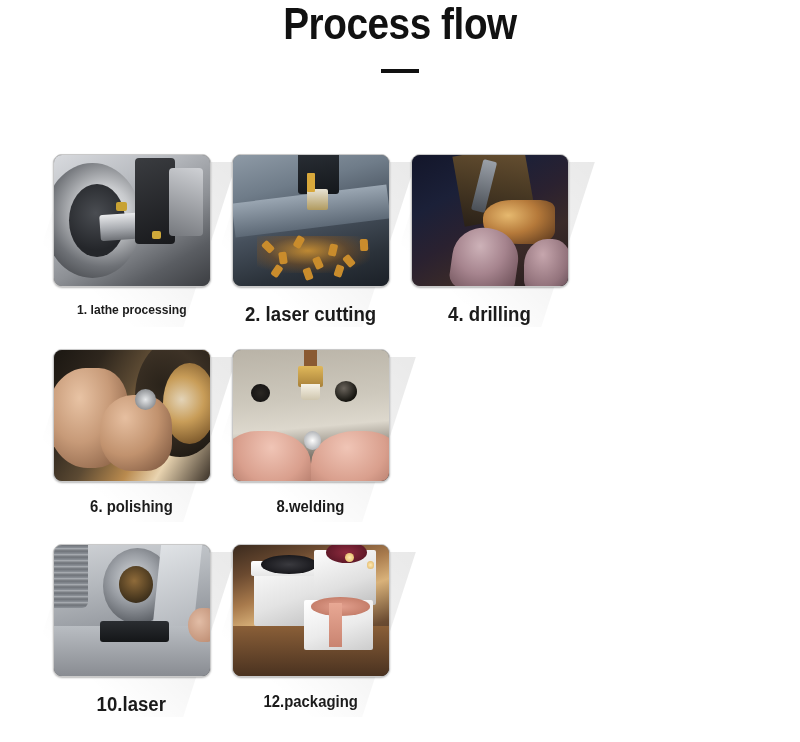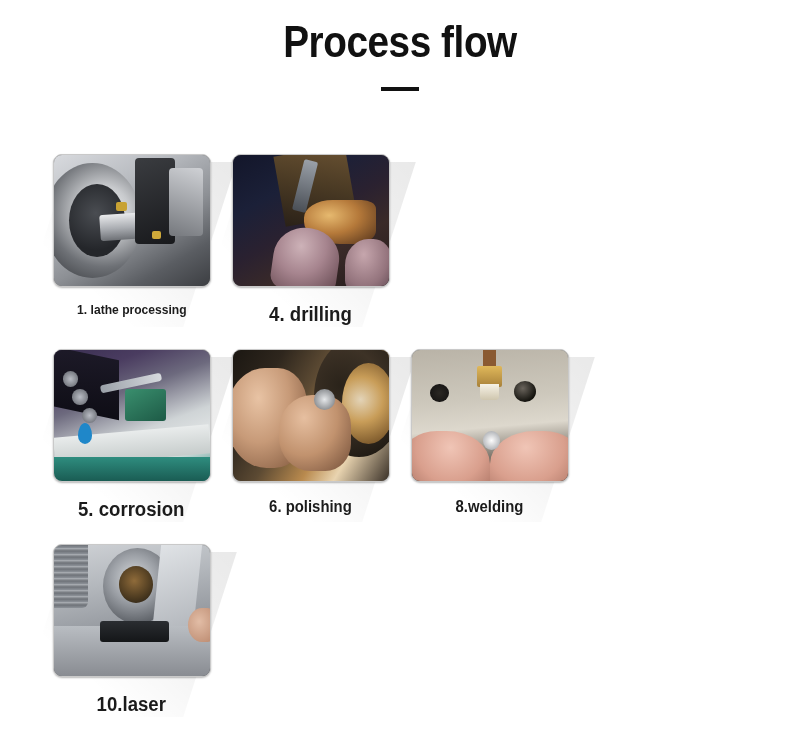--- a/index.html
+++ b/index.html
@@ -12,21 +12,20 @@
     height: 742px;
     background: #ffffff;
     font-family: "Liberation Sans", "DejaVu Sans", sans-serif;
     overflow: hidden;
     position: relative;
   }
 
   
   .header {
     text-align: center;
-    padding-top: 18px;
   }
   .page-title {
     font-size: 45px;
     font-weight: bold;
     color: #111111;
     letter-spacing: -0.5px;
     line-height: 1.05;
     margin: 0;
     transform: scaleX(0.86);
   }
@@ -323,85 +322,109 @@
             <i class="l4"></i>
             <i class="l5"></i>
             <i class="l6"></i>
             <i class="l7"></i>
           </div>
         </div>
         <div class="cap sm">1. lathe processing</div>
       </div>
       <div class="cell">
         <div class="card">
+          <div class="photo p2">
+            <i class="l1"></i>
+            <i class="l2"></i>
+            <i class="l3"></i>
+            <i class="l4"></i>
+            <i class="l5"></i>
+            <i class="s" style="left: 20%; top: 66%; transform: rotate(-45deg);"></i>
+            <i class="s" style="left: 30%; top: 74%; transform: rotate(-8deg);"></i>
+            <i class="s" style="left: 40%; top: 62%; transform: rotate(29deg);"></i>
+            <i class="s" style="left: 52%; top: 78%; transform: rotate(-24deg);"></i>
+            <i class="s" style="left: 62%; top: 68%; transform: rotate(13deg);"></i>
+            <i class="s" style="left: 72%; top: 76%; transform: rotate(-40deg);"></i>
+            <i class="s" style="left: 82%; top: 64%; transform: rotate(-3deg);"></i>
+            <i class="s" style="left: 26%; top: 84%; transform: rotate(34deg);"></i>
+            <i class="s" style="left: 46%; top: 86%; transform: rotate(-19deg);"></i>
+            <i class="s" style="left: 66%; top: 84%; transform: rotate(18deg);"></i>
+          </div>
+        </div>
+        <div class="cap lg">2. laser cutting</div>
+      </div>
+      <div class="cell">
+        <div class="card">
           <div class="photo p4">
             <i class="l1"></i>
             <i class="l2"></i>
             <i class="l3"></i>
             <i class="l4"></i>
             <i class="l5"></i>
           </div>
         </div>
         <div class="cap lg">4. drilling</div>
       </div>
     </div>
     <div class="row">
       <div class="cell">
         <div class="card">
-          <div class="photo p5">
+          <div class="photo p6">
+            <i class="l1"></i>
+            <i class="l2"></i>
+            <i class="l3"></i>
+            <i class="l4"></i>
+            <i class="l5"></i>
+          </div>
+        </div>
+        <div class="cap md">6. polishing</div>
+      </div>
+      <div class="cell">
+        <div class="card">
+          <div class="photo p8">
+            <i class="l1"></i>
+            <i class="l2"></i>
+            <i class="l3"></i>
+            <i class="l4"></i>
+            <i class="l5"></i>
+            <i class="l6"></i>
+            <i class="l7"></i>
+            <i class="l8"></i>
+          </div>
+        </div>
+        <div class="cap md">8.welding</div>
+      </div>
+    </div>
+    <div class="row">
+      <div class="cell">
+        <div class="card">
+          <div class="photo p10">
+            <i class="l1"></i>
+            <i class="l2"></i>
+            <i class="l3"></i>
+            <i class="l4"></i>
+            <i class="l5"></i>
+            <i class="l6"></i>
+            <i class="l7"></i>
+          </div>
+        </div>
+        <div class="cap lg">10.laser</div>
+      </div>
+      <div class="cell">
+        <div class="card">
+          <div class="photo p12">
             <i class="l1"></i>
             <i class="l2"></i>
             <i class="l3"></i>
             <i class="l4"></i>
             <i class="l5"></i>
             <i class="l6"></i>
             <i class="l7"></i>
             <i class="l8"></i>
             <i class="l9"></i>
-          </div>
-        </div>
-        <div class="cap lg">5. corrosion</div>
-      </div>
-      <div class="cell">
-        <div class="card">
-          <div class="photo p6">
-            <i class="l1"></i>
-            <i class="l2"></i>
-            <i class="l3"></i>
-            <i class="l4"></i>
-            <i class="l5"></i>
-          </div>
-        </div>
-        <div class="cap md">6. polishing</div>
-      </div>
-      <div class="cell">
-        <div class="card">
-          <div class="photo p8">
-            <i class="l1"></i>
-            <i class="l2"></i>
-            <i class="l3"></i>
-            <i class="l4"></i>
-            <i class="l5"></i>
-            <i class="l6"></i>
-            <i class="l7"></i>
-            <i class="l8"></i>
-          </div>
-        </div>
-        <div class="cap md">8.welding</div>
-      </div>
-    </div>
-    <div class="row">
-      <div class="cell">
-        <div class="card">
-          <div class="photo p10">
-            <i class="l1"></i>
-            <i class="l2"></i>
-            <i class="l3"></i>
-            <i class="l4"></i>
-            <i class="l5"></i>
-            <i class="l6"></i>
-            <i class="l7"></i>
-          </div>
-        </div>
-        <div class="cap lg">10.laser</div>
+            <i class="l10"></i>
+            <i class="l11"></i>
+          </div>
+        </div>
+        <div class="cap md">12.packaging</div>
       </div>
     </div>
   </div>
 
 </body></html>

